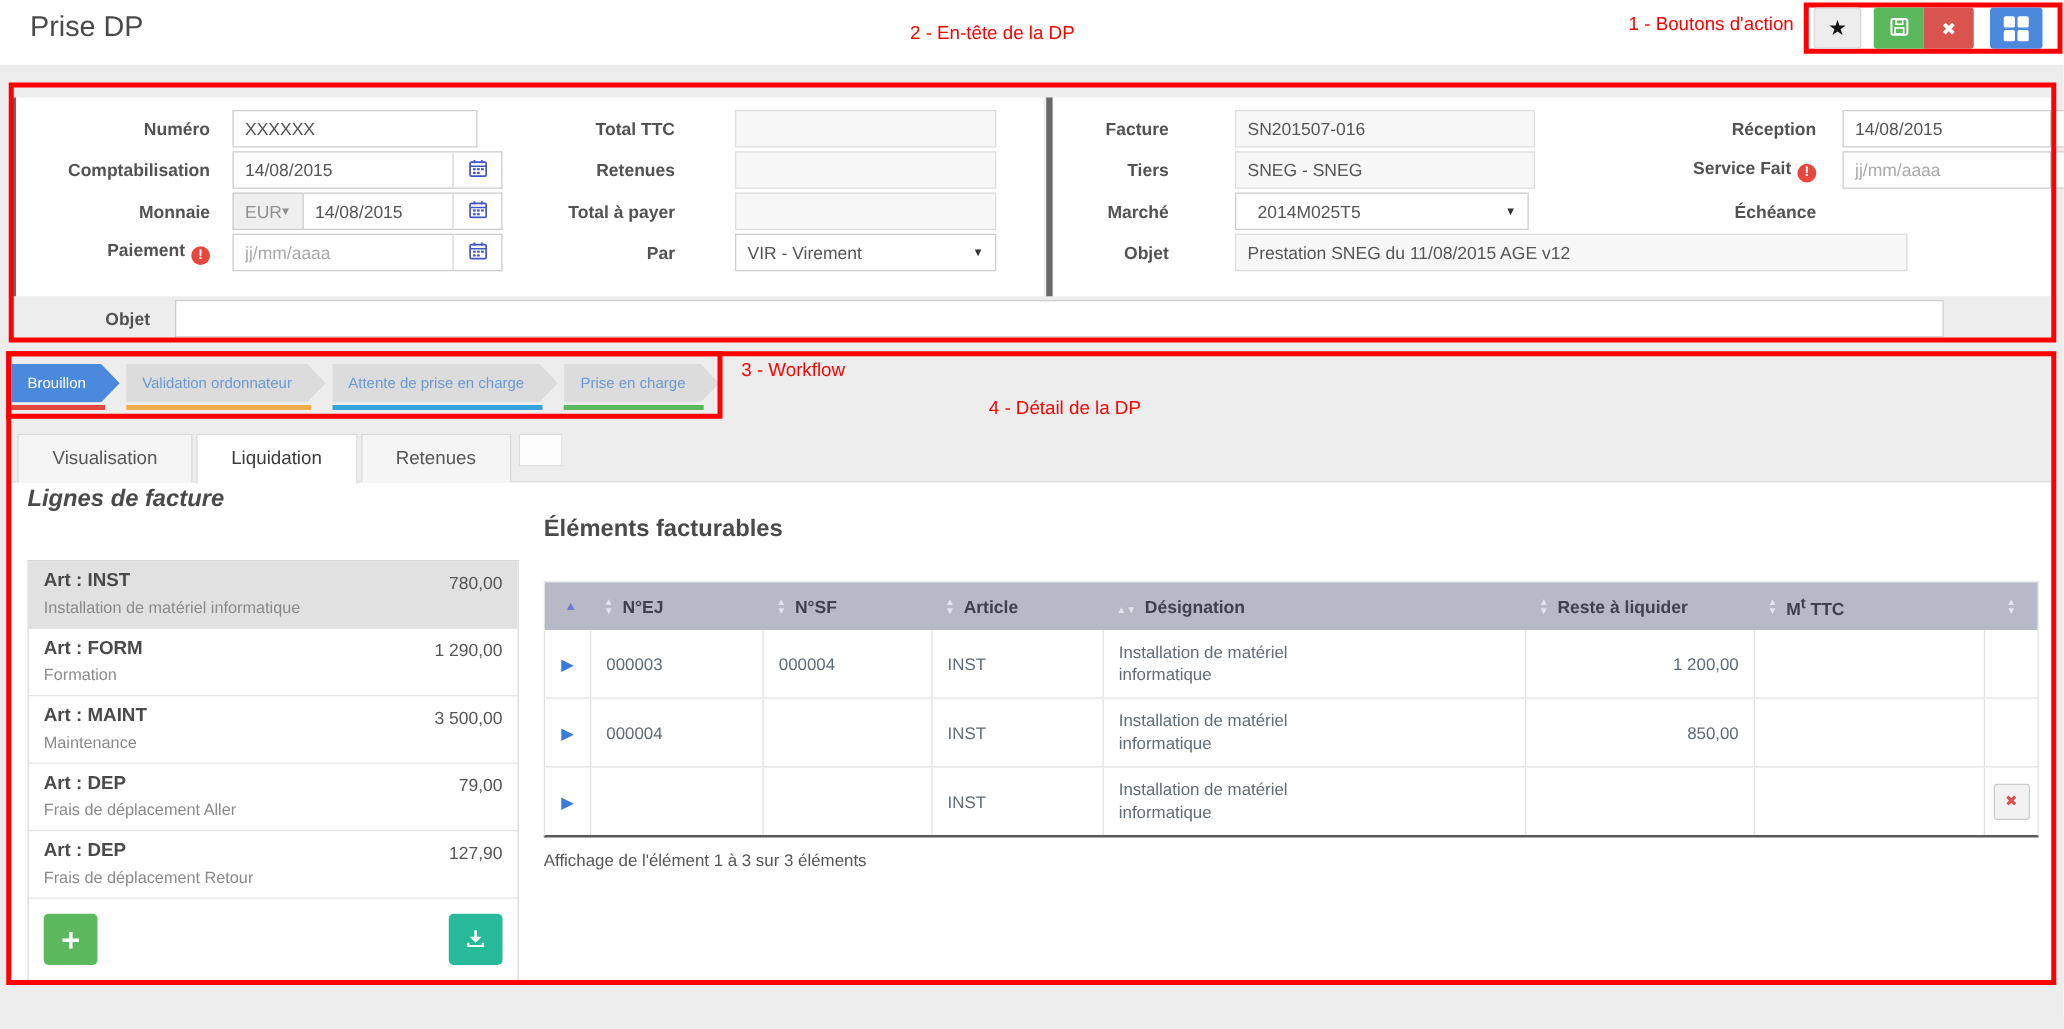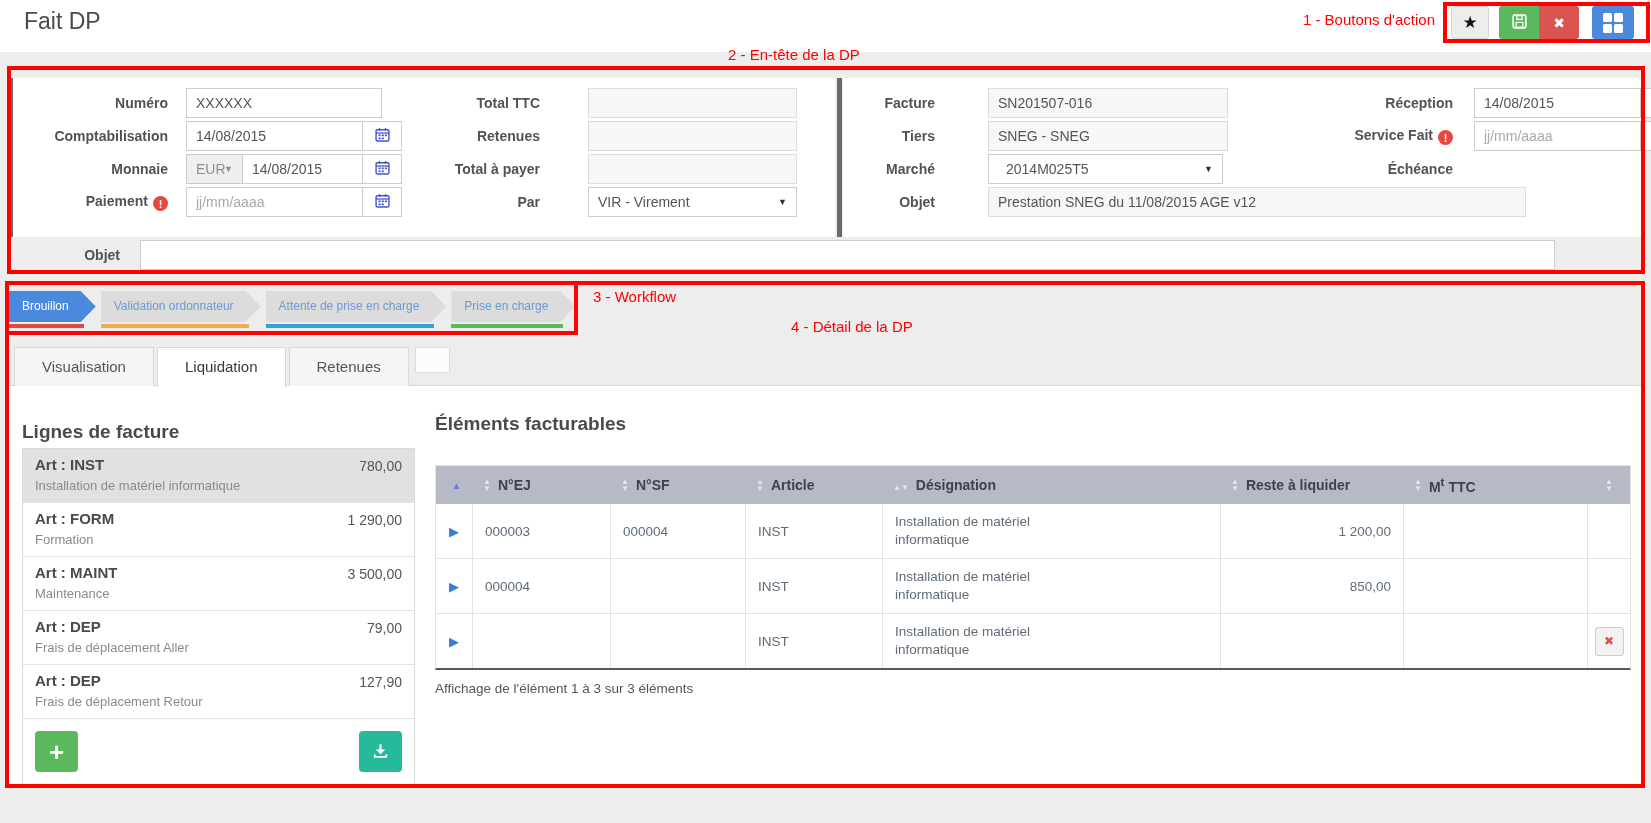--- a/index.html
+++ b/index.html
@@ -104,21 +104,21 @@
   .expand{color:#3a7bd5;font-size:13px;cursor:pointer;}
   .delbtn{width:29px;height:29px;background:#f2f2f2;border:1px solid #ccc;border-radius:3px;color:#d9534f;
           font-size:12px;cursor:pointer;display:flex;align-items:center;justify-content:center;padding:0;}
   #table-footer{left:435px;top:681px;font-size:13.5px;color:#555;}
 </style>
 </head>
 <body>
 
 <div id="band" class="abs"></div>
 
-<div id="page-title" class="abs">Fait DP</div>
+<div id="page-title" class="abs">Prise DP</div>
 
 <div id="actions" class="abs">
   <button id="btn-fav" class="abtn">
     <span>★</span>
   </button>
   <button id="btn-save" class="abtn" style="background: rgb(92, 184, 92);">
     <span>
       <svg width="17" height="17" viewBox="0 0 16 16">
           <rect x="2" y="2" width="12" height="12" rx="1.5" fill="none" stroke="#fff" stroke-width="1.5"></rect>
           <rect x="5.5" y="2.5" width="5" height="3.5" fill="none" stroke="#fff" stroke-width="1.2"></rect>
@@ -135,21 +135,21 @@
         <i></i>
         <i></i>
         <i></i>
       </span>
   </button>
 </div>
 
 <div class="abs ann-box" style="left:1443px;top:2px;width:207px;height:41px;"></div>
 <div class="abs ann-label" style="left:1245px;top:11px;width:190px;text-align:right;">1 - Boutons d'action</div>
 <div class="abs ann-box" style="left:7px;top:66px;width:1638px;height:208px;"></div>
-<div class="abs ann-label" style="left:728px;top:46px;">2 - En-tête de la DP</div>
+<div class="abs ann-label" style="left:728px;top:18px;">2 - En-tête de la DP</div>
 <div class="abs ann-box" style="left:5px;top:281px;width:573px;height:54px;"></div>
 <div class="abs ann-label" style="left:593px;top:288px;">3 - Workflow</div>
 <div class="abs ann-box" style="left:5px;top:281px;width:1640px;height:507px;"></div>
 <div class="abs ann-label" style="left:791px;top:318px;">4 - Détail de la DP</div>
 
 <div class="abs vbar" style="left:8px;top:78px;height:159px;"></div>
 <div class="abs wpanel" style="left:13px;top:78px;width:822px;height:159px;"></div>
 <div class="abs vbar" style="left:837px;top:78px;height:159px;"></div>
 <div class="abs wpanel" style="left:843px;top:78px;width:800px;height:159px;"></div>
 
@@ -323,21 +323,21 @@
 
 <div id="tabbar" class="abs">
   <div class="tab">Visualisation</div>
   <div class="tab active">Liquidation</div>
   <div class="tab">Retenues</div>
   <div class="tab-ghost"></div>
 </div>
 
 <div id="content" class="abs"></div>
 
-<div class="abs h2" style="left:22px;top:421px;">Lignes de facture</div>
+<div class="abs h2" style="left:22px;top:389px;font-style:italic;">Lignes de facture</div>
 <div class="abs h2" style="left:435px;top:413px;">Éléments facturables</div>
 
 <div id="lines-panel" class="abs">
   <div class="line-item selected">
     <div class="line-code">Art : INST</div>
     <div class="line-desc">Installation de matériel informatique</div>
     <div class="line-amount">780,00</div>
   </div>
   <div class="line-item">
     <div class="line-code">Art : FORM</div>

